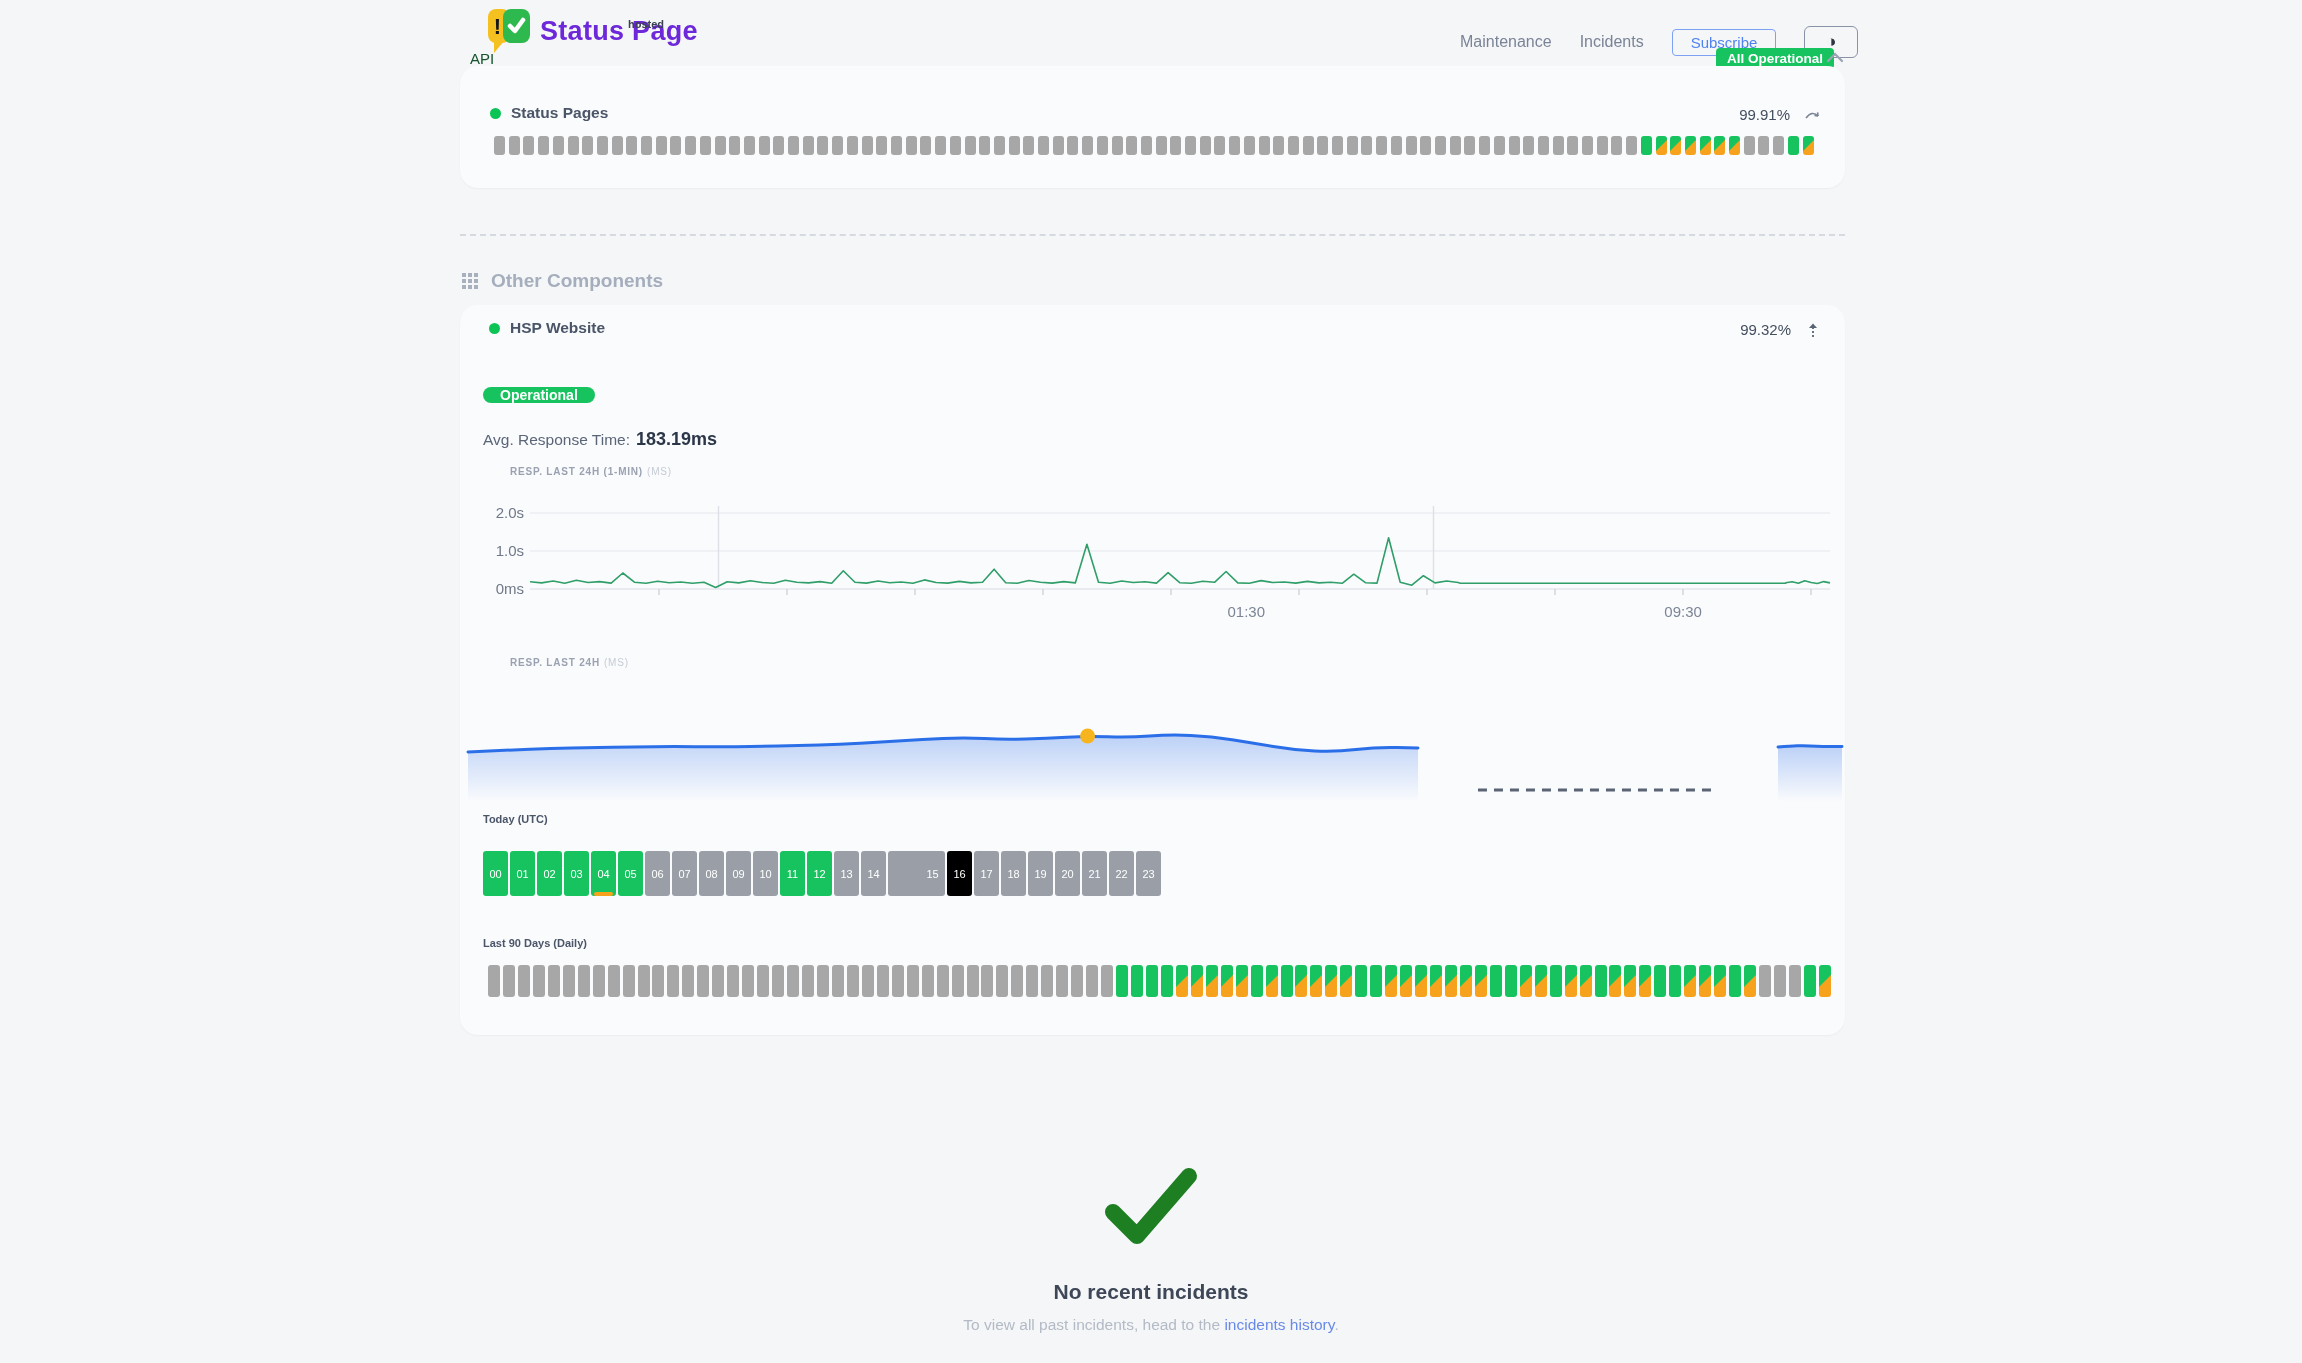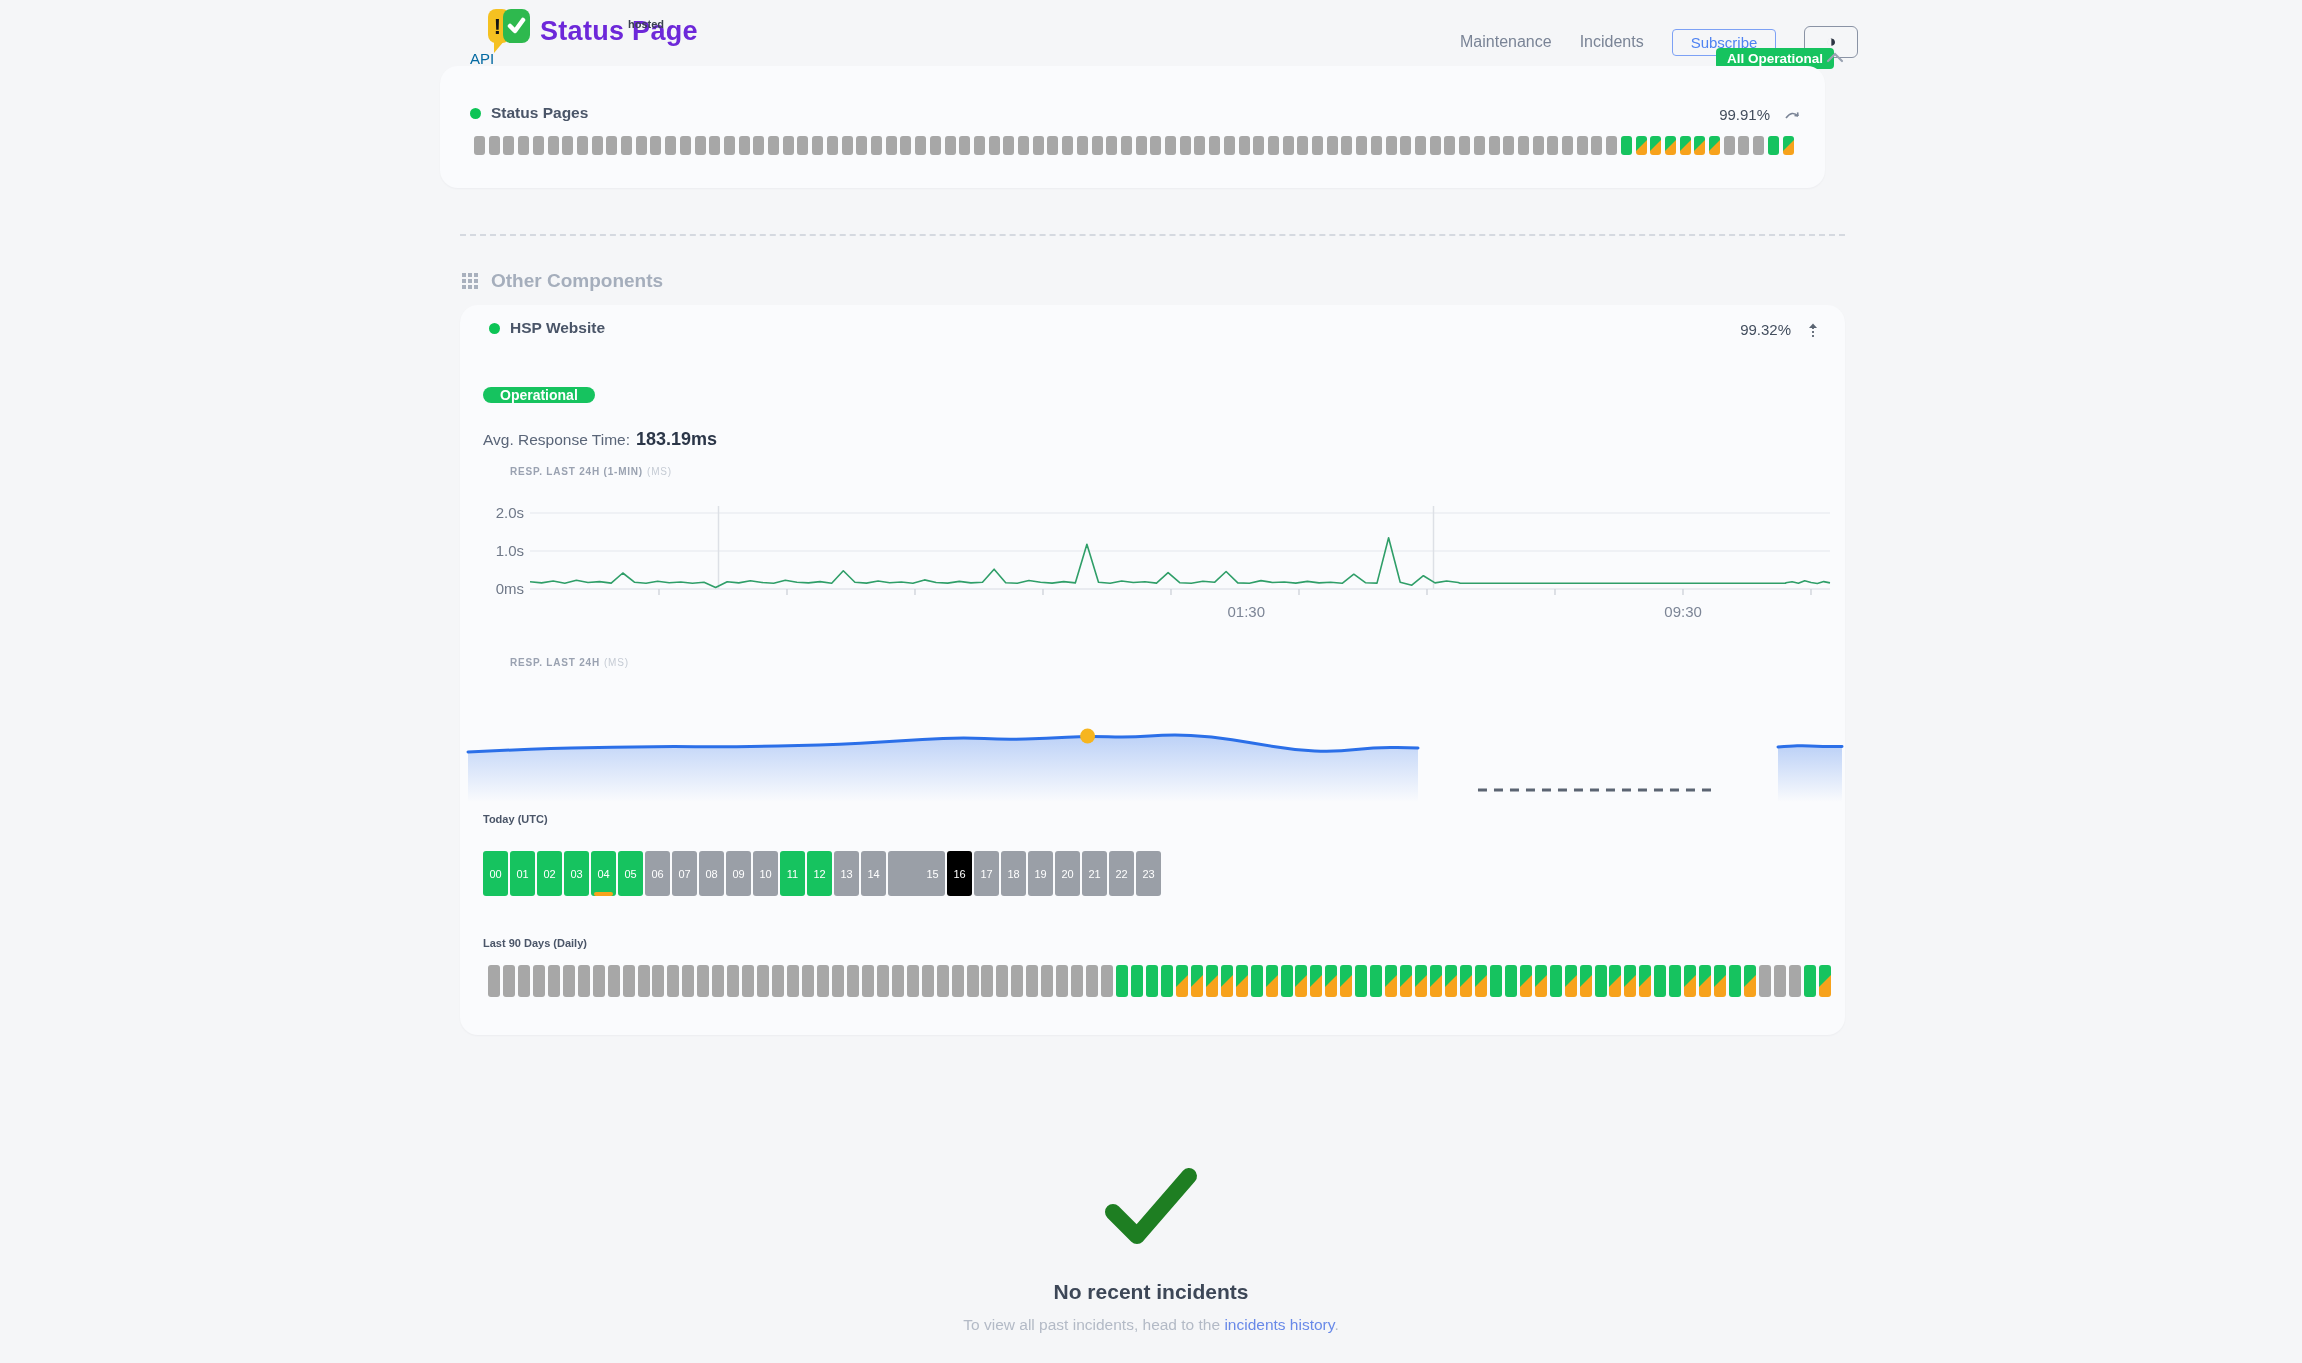--- a/index.html
+++ b/index.html
@@ -9,24 +9,24 @@
   #logo{left:487px;top:8px;width:44px;height:46px;}
   #brand{left:540px;top:16px;font-size:27px;font-weight:800;color:#6d28d9;letter-spacing:.3px;}
   #brand-sup{left:628px;top:18px;font-size:11px;font-weight:600;color:#3a4250;}
   #nav{left:1460px;top:26px;display:flex;align-items:center;gap:28px;}
   .navlink{font-size:16px;color:#7a8496;cursor:pointer;}
   #subscribe{border:1px solid #7da1f5;color:#4f83f2;font-size:15px;border-radius:4px;padding:4px 18px;background:transparent;cursor:pointer;font-family:inherit;}
   #theme-btn{width:52px;height:30px;border:1px solid #8a93a5;border-radius:6px;background:transparent;display:flex;align-items:center;justify-content:center;font-size:17px;color:#2e3644;cursor:pointer;}
   #status-badge{left:1716px;top:48px;background:#16c35f;color:#fff;font-size:13.5px;font-weight:600;border-radius:4px;padding:3px 11px;}
   #collapse-chevron{left:1826px;top:52px;cursor:pointer;}
   
-  .section-label{color:#0369a1;}
+  .section-label{color:#14532d;}
   #api-label{left:470px;top:50px;font-size:15px;}
   .card{background:#fafbfd;border-radius:18px;box-shadow:0 1px 2px rgba(25,35,60,.04);}
-  #card1{left:440px;top:66px;width:1385px;height:122px;}
+  #card1{left:460px;top:66px;width:1385px;height:122px;}
   #card2{left:460px;top:305px;width:1385px;height:730px;}
   .dot{width:11px;height:11px;border-radius:50%;background:#0cc455;display:inline-block;}
   .comp-name{font-size:15.5px;font-weight:600;color:#4a5568;}
   .pct{font-size:15px;color:#434e5e;}
   .row{display:flex;align-items:center;gap:10px;}
   #divider{left:460px;top:234px;width:1385px;border-top:2px dashed #d5d9e0;}
   #other-header{left:462px;top:270px;display:flex;align-items:center;gap:12px;}
   #other-title{font-size:19px;color:#a5aebc;font-weight:600;}
   
   #status-bars{left:34px;top:70px;width:1320px;height:19px;display:flex;justify-content:space-between;}

